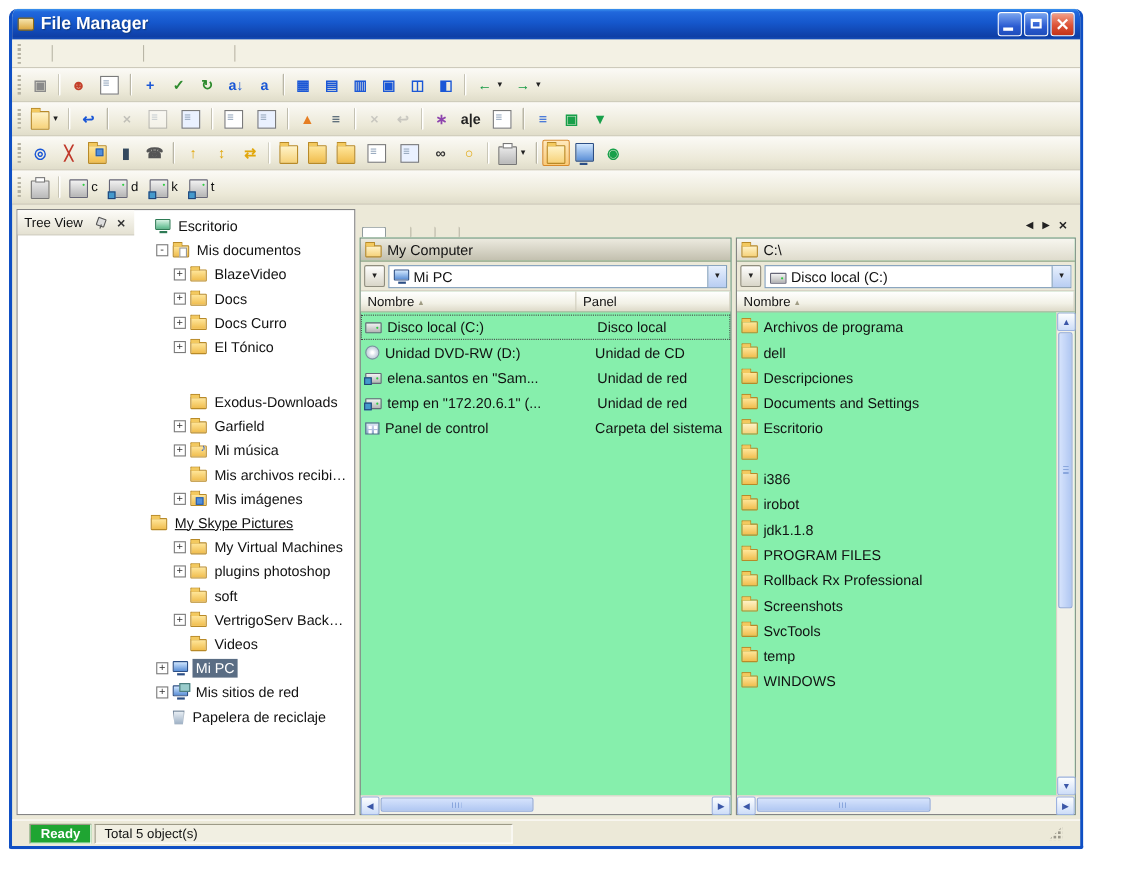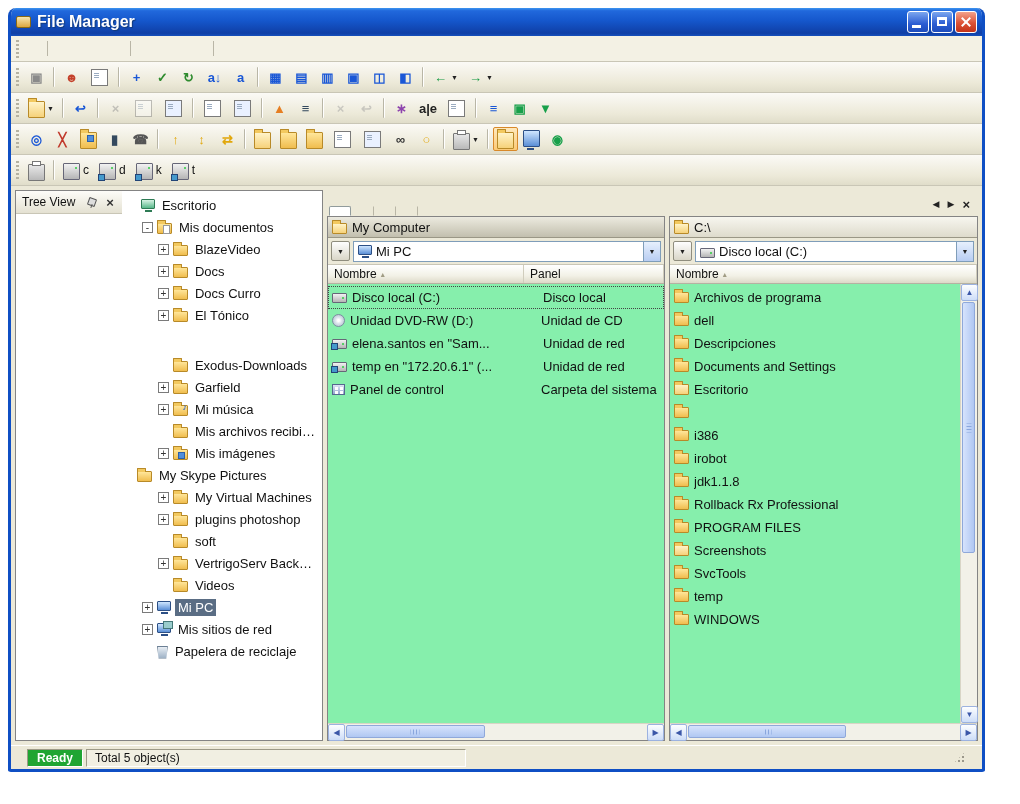--- a/index.html
+++ b/index.html
@@ -606,21 +606,21 @@
             <div class="trow" style="padding-left: 36px;">
     <span class="toggle"></span>
     <span class="fi fi-folder"></span>
     <span class="tlabel">Mis archivos recibidos</span>
   </div>
             <div class="trow" style="padding-left: 36px;">
     <span class="toggle">+</span>
     <span class="fi fi-pictures"></span>
     <span class="tlabel">Mis imágenes</span>
   </div>
-            <div class="trow" style="">
+            <div class="trow" style=" text-decoration: underline;">
     <span class="toggle"></span>
     <span class="fi fi-folder"></span>
     <span class="tlabel">My Skype Pictures</span>
   </div>
             <div class="trow" style="padding-left: 36px;">
     <span class="toggle">+</span>
     <span class="fi fi-folder"></span>
     <span class="tlabel">My Virtual Machines</span>
   </div>
             <div class="trow" style="padding-left: 36px;">
@@ -805,26 +805,26 @@
     <span class="fname">irobot</span>
 
   </div>
                   <div class="frow">
     <span class="fi fi-folder"></span>
     <span class="fname">jdk1.1.8</span>
 
   </div>
                   <div class="frow">
     <span class="fi fi-folder"></span>
+    <span class="fname">PROGRAM FILES</span>
+
+  </div>
+                  <div class="frow">
+    <span class="fi fi-folder"></span>
     <span class="fname">Rollback Rx Professional</span>
-
-  </div>
-                  <div class="frow">
-    <span class="fi fi-folder"></span>
-    <span class="fname">PROGRAM FILES</span>
 
   </div>
                   <div class="frow">
     <span class="fi fi-folderop"></span>
     <span class="fname">Screenshots</span>
 
   </div>
                   <div class="frow">
     <span class="fi fi-folder"></span>
     <span class="fname">SvcTools</span>

